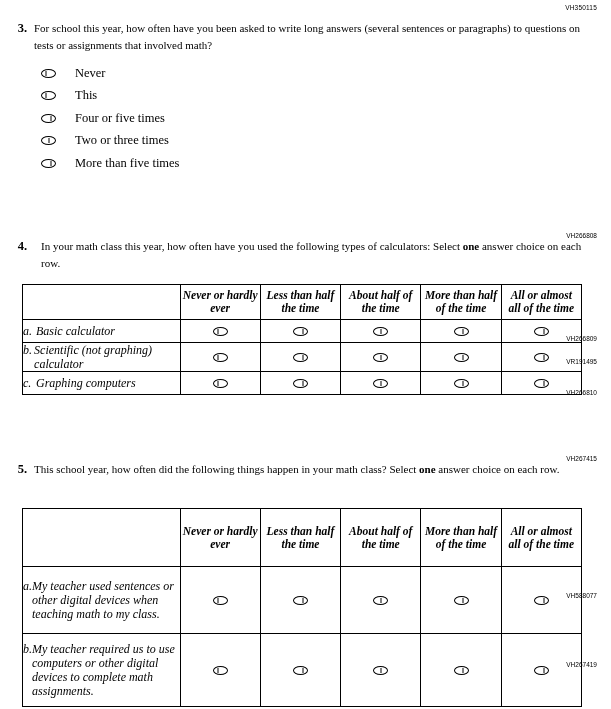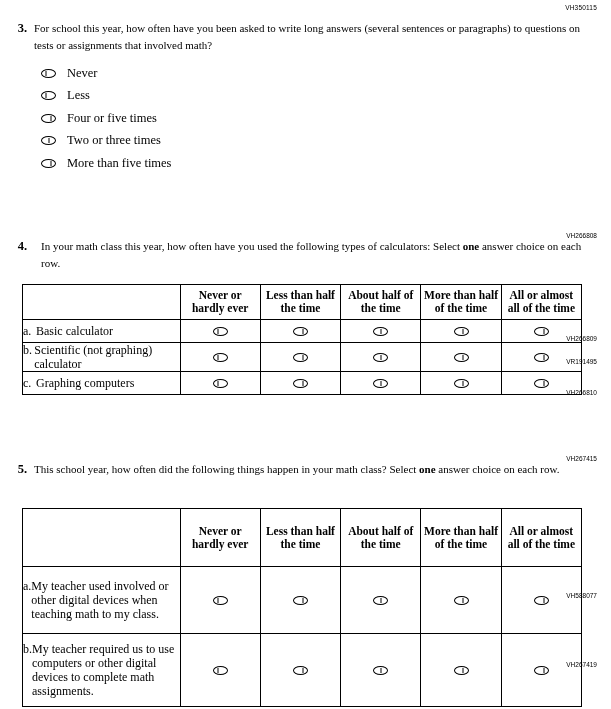--- a/index.html
+++ b/index.html
@@ -61,20 +61,21 @@
 
   
   .options {
     margin-top: 9px;
     margin-left: 27px;
   }
   .option {
     display: flex;
     align-items: center;
     height: 22.5px;
+    gap: 8px;
   }
   .opt-label {
     font-size: 12.5px;
     margin-left: 11px;
     line-height: 15px;
   }
 
   
   .bubble {
     display: inline-block;
@@ -104,20 +105,21 @@
   .grid {
     border-collapse: collapse;
     table-layout: fixed;
     width: 560px;
     margin-left: 8px;
   }
   .grid td, .grid th {
     border: 1px solid #000;
     padding: 0;
     vertical-align: middle;
+    font-style: italic;
   }
   .grid th {
     font-weight: bold;
     font-size: 11.5px;
     line-height: 13px;
     text-align: center;
     padding: 4px 2px;
   }
   .col-stub { width: 155px; }
   .col-opt  { width: 79px; }
@@ -170,21 +172,21 @@
       <div class="q-num">3.</div>
       <div class="q-text" style="width:500px;">For school this year, how often have you been asked to write long answers (several sentences or paragraphs) to questions on tests or assignments that involved math?</div>
     </div>
     <div class="options">
       <div class="option">
         <span class="bubble b-left"></span>
         <span class="opt-label">Never</span>
       </div>
       <div class="option">
         <span class="bubble b-left"></span>
-        <span class="opt-label">Less</span>
+        <span class="opt-label">This</span>
       </div>
       <div class="option">
         <span class="bubble b-right"></span>
         <span class="opt-label">Four or five times</span>
       </div>
       <div class="option">
         <span class="bubble"></span>
         <span class="opt-label">Two or three times</span>
       </div>
       <div class="option">
@@ -297,21 +299,21 @@
           <th>About half of the time</th>
           <th>More than half of the time</th>
           <th>All or almost all of the time</th>
         </tr>
       </thead>
       <tbody>
         <tr>
           <td class="stub" style="height:66px;">
             <span class="stub-inner">
               <span class="ltr">a.</span>
-              <span class="stub-txt">My teacher used involved or other digital devices when teaching math to my class.</span>
+              <span class="stub-txt">My teacher used sentences or other digital devices when teaching math to my class.</span>
             </span>
           </td>
           <td class="cell-bubble"><span class="bubble b-left"></span></td>
           <td class="cell-bubble"><span class="bubble b-right"></span></td>
           <td class="cell-bubble"><span class="bubble"></span></td>
           <td class="cell-bubble"><span class="bubble b-right"></span></td>
           <td class="cell-bubble"><span class="bubble b-right"></span></td>
         </tr>
         <tr>
           <td class="stub" style="height:72px;">

